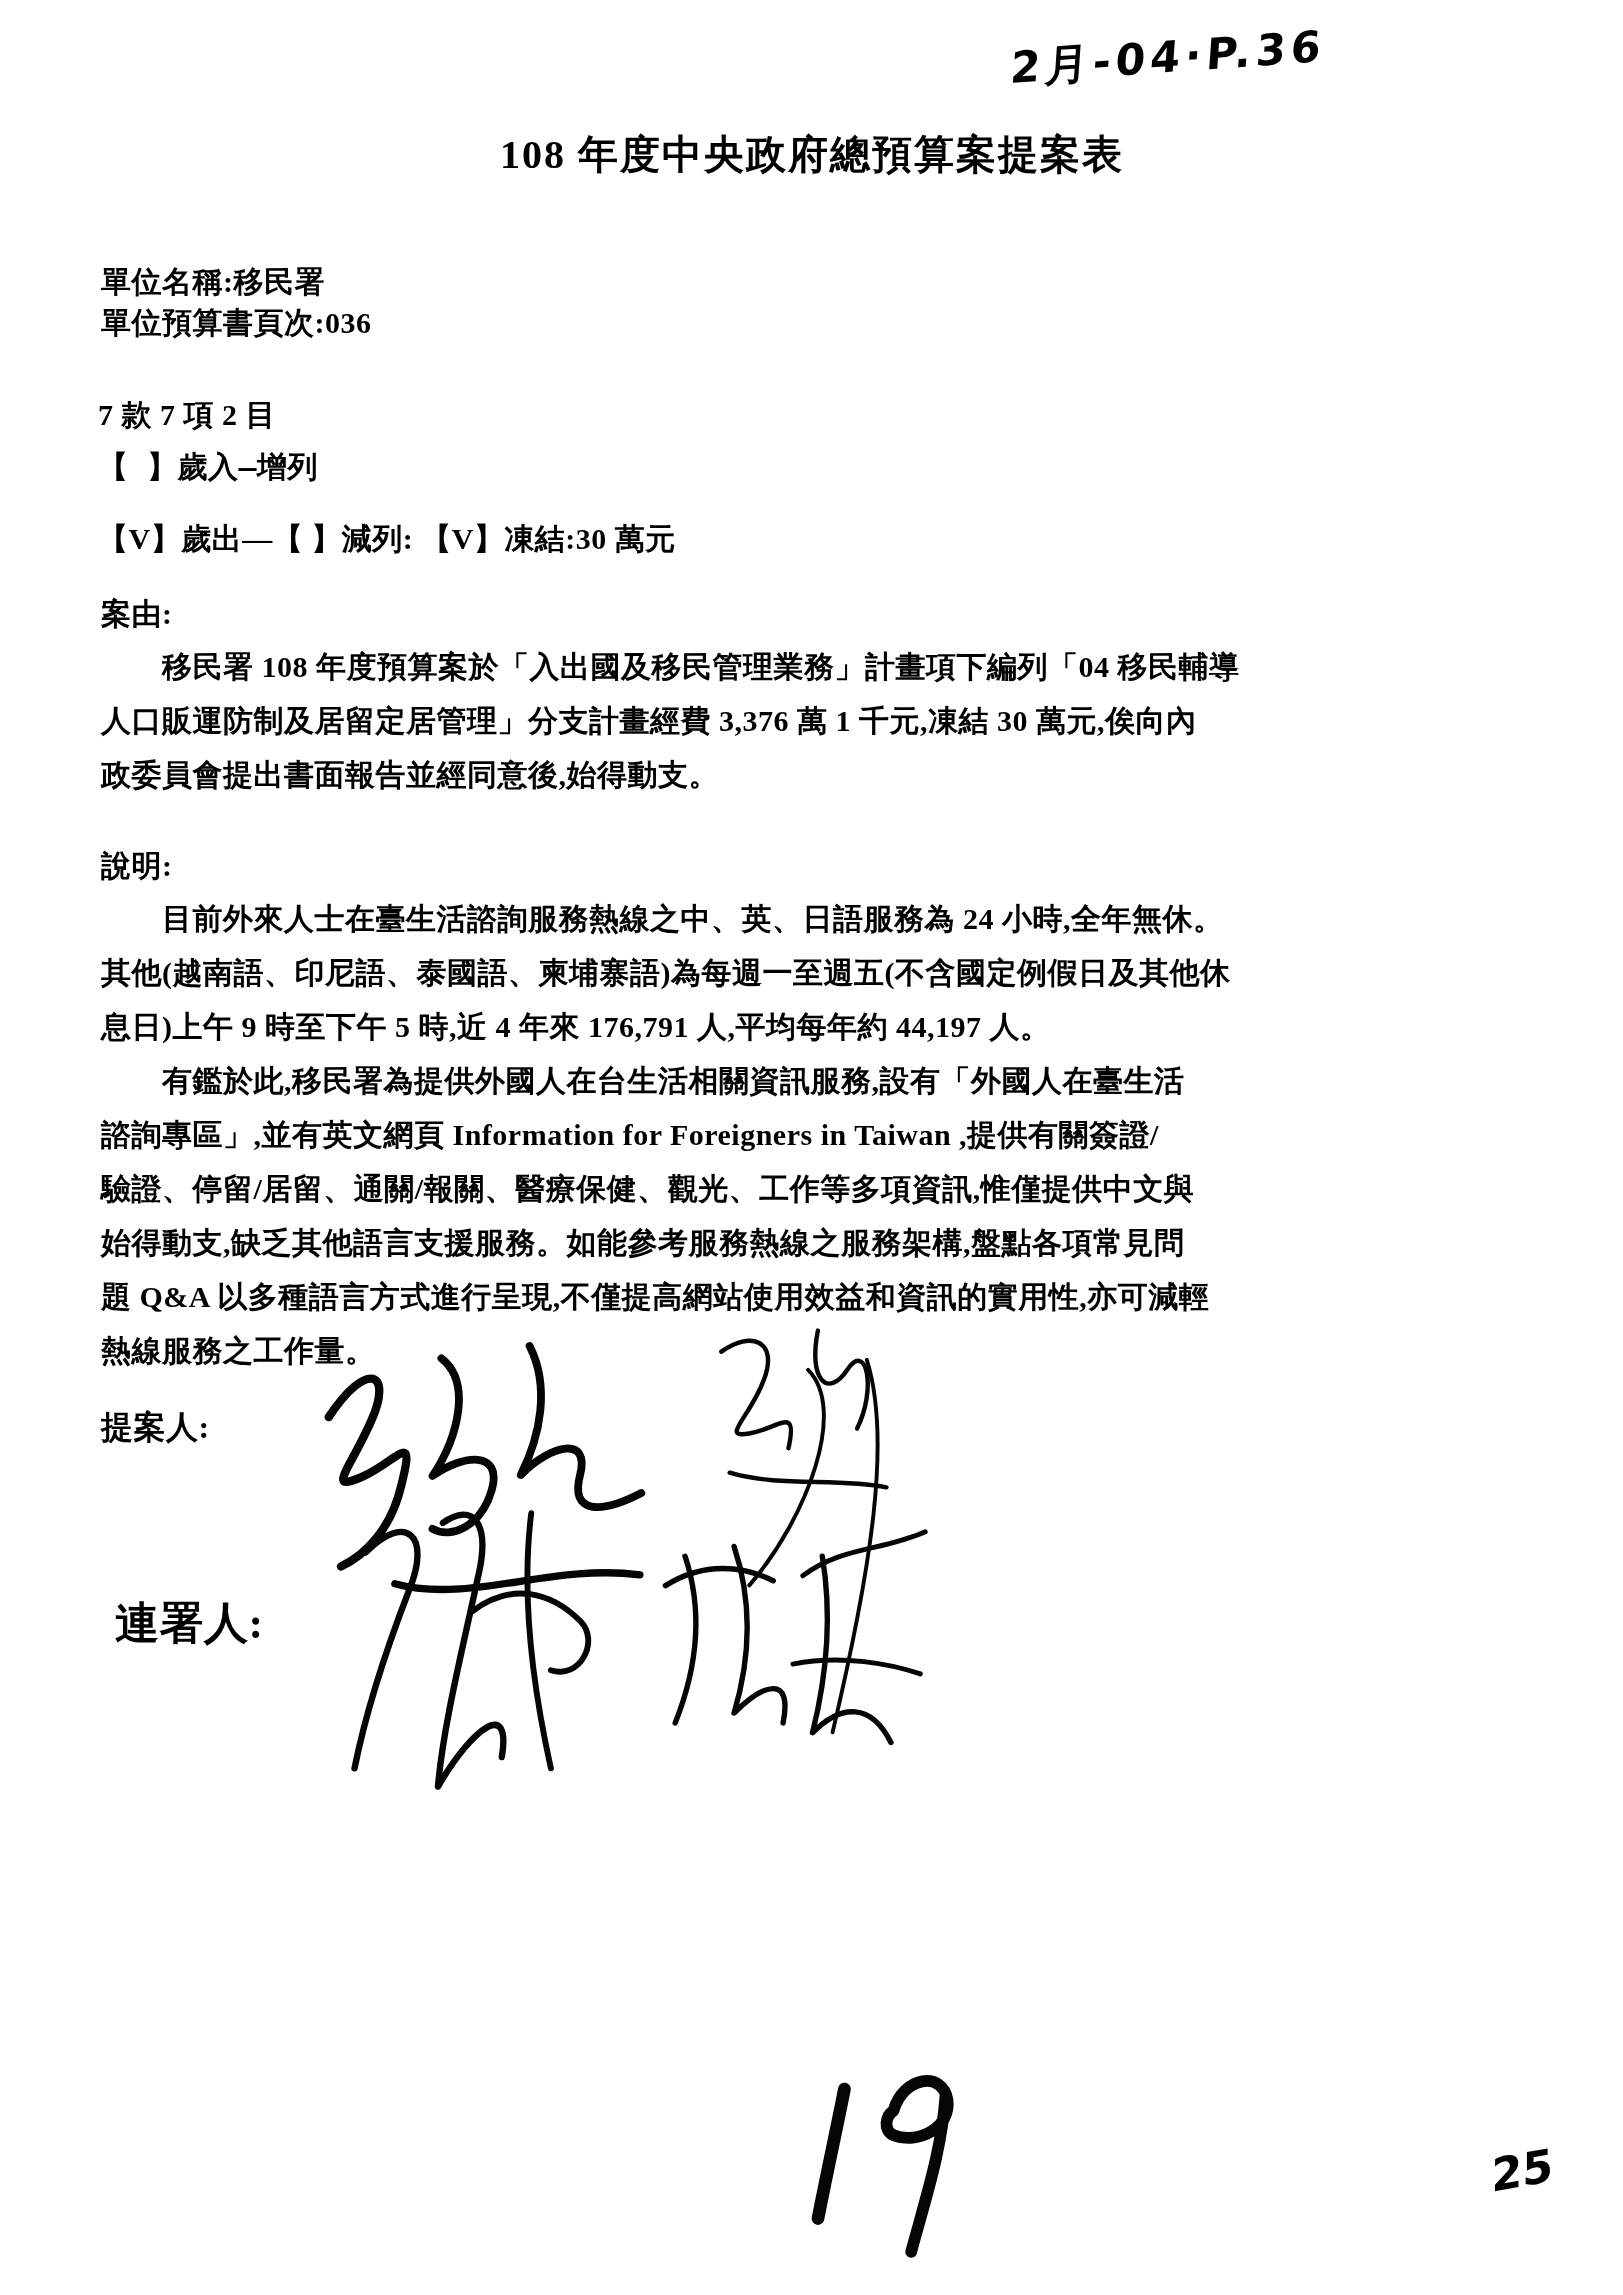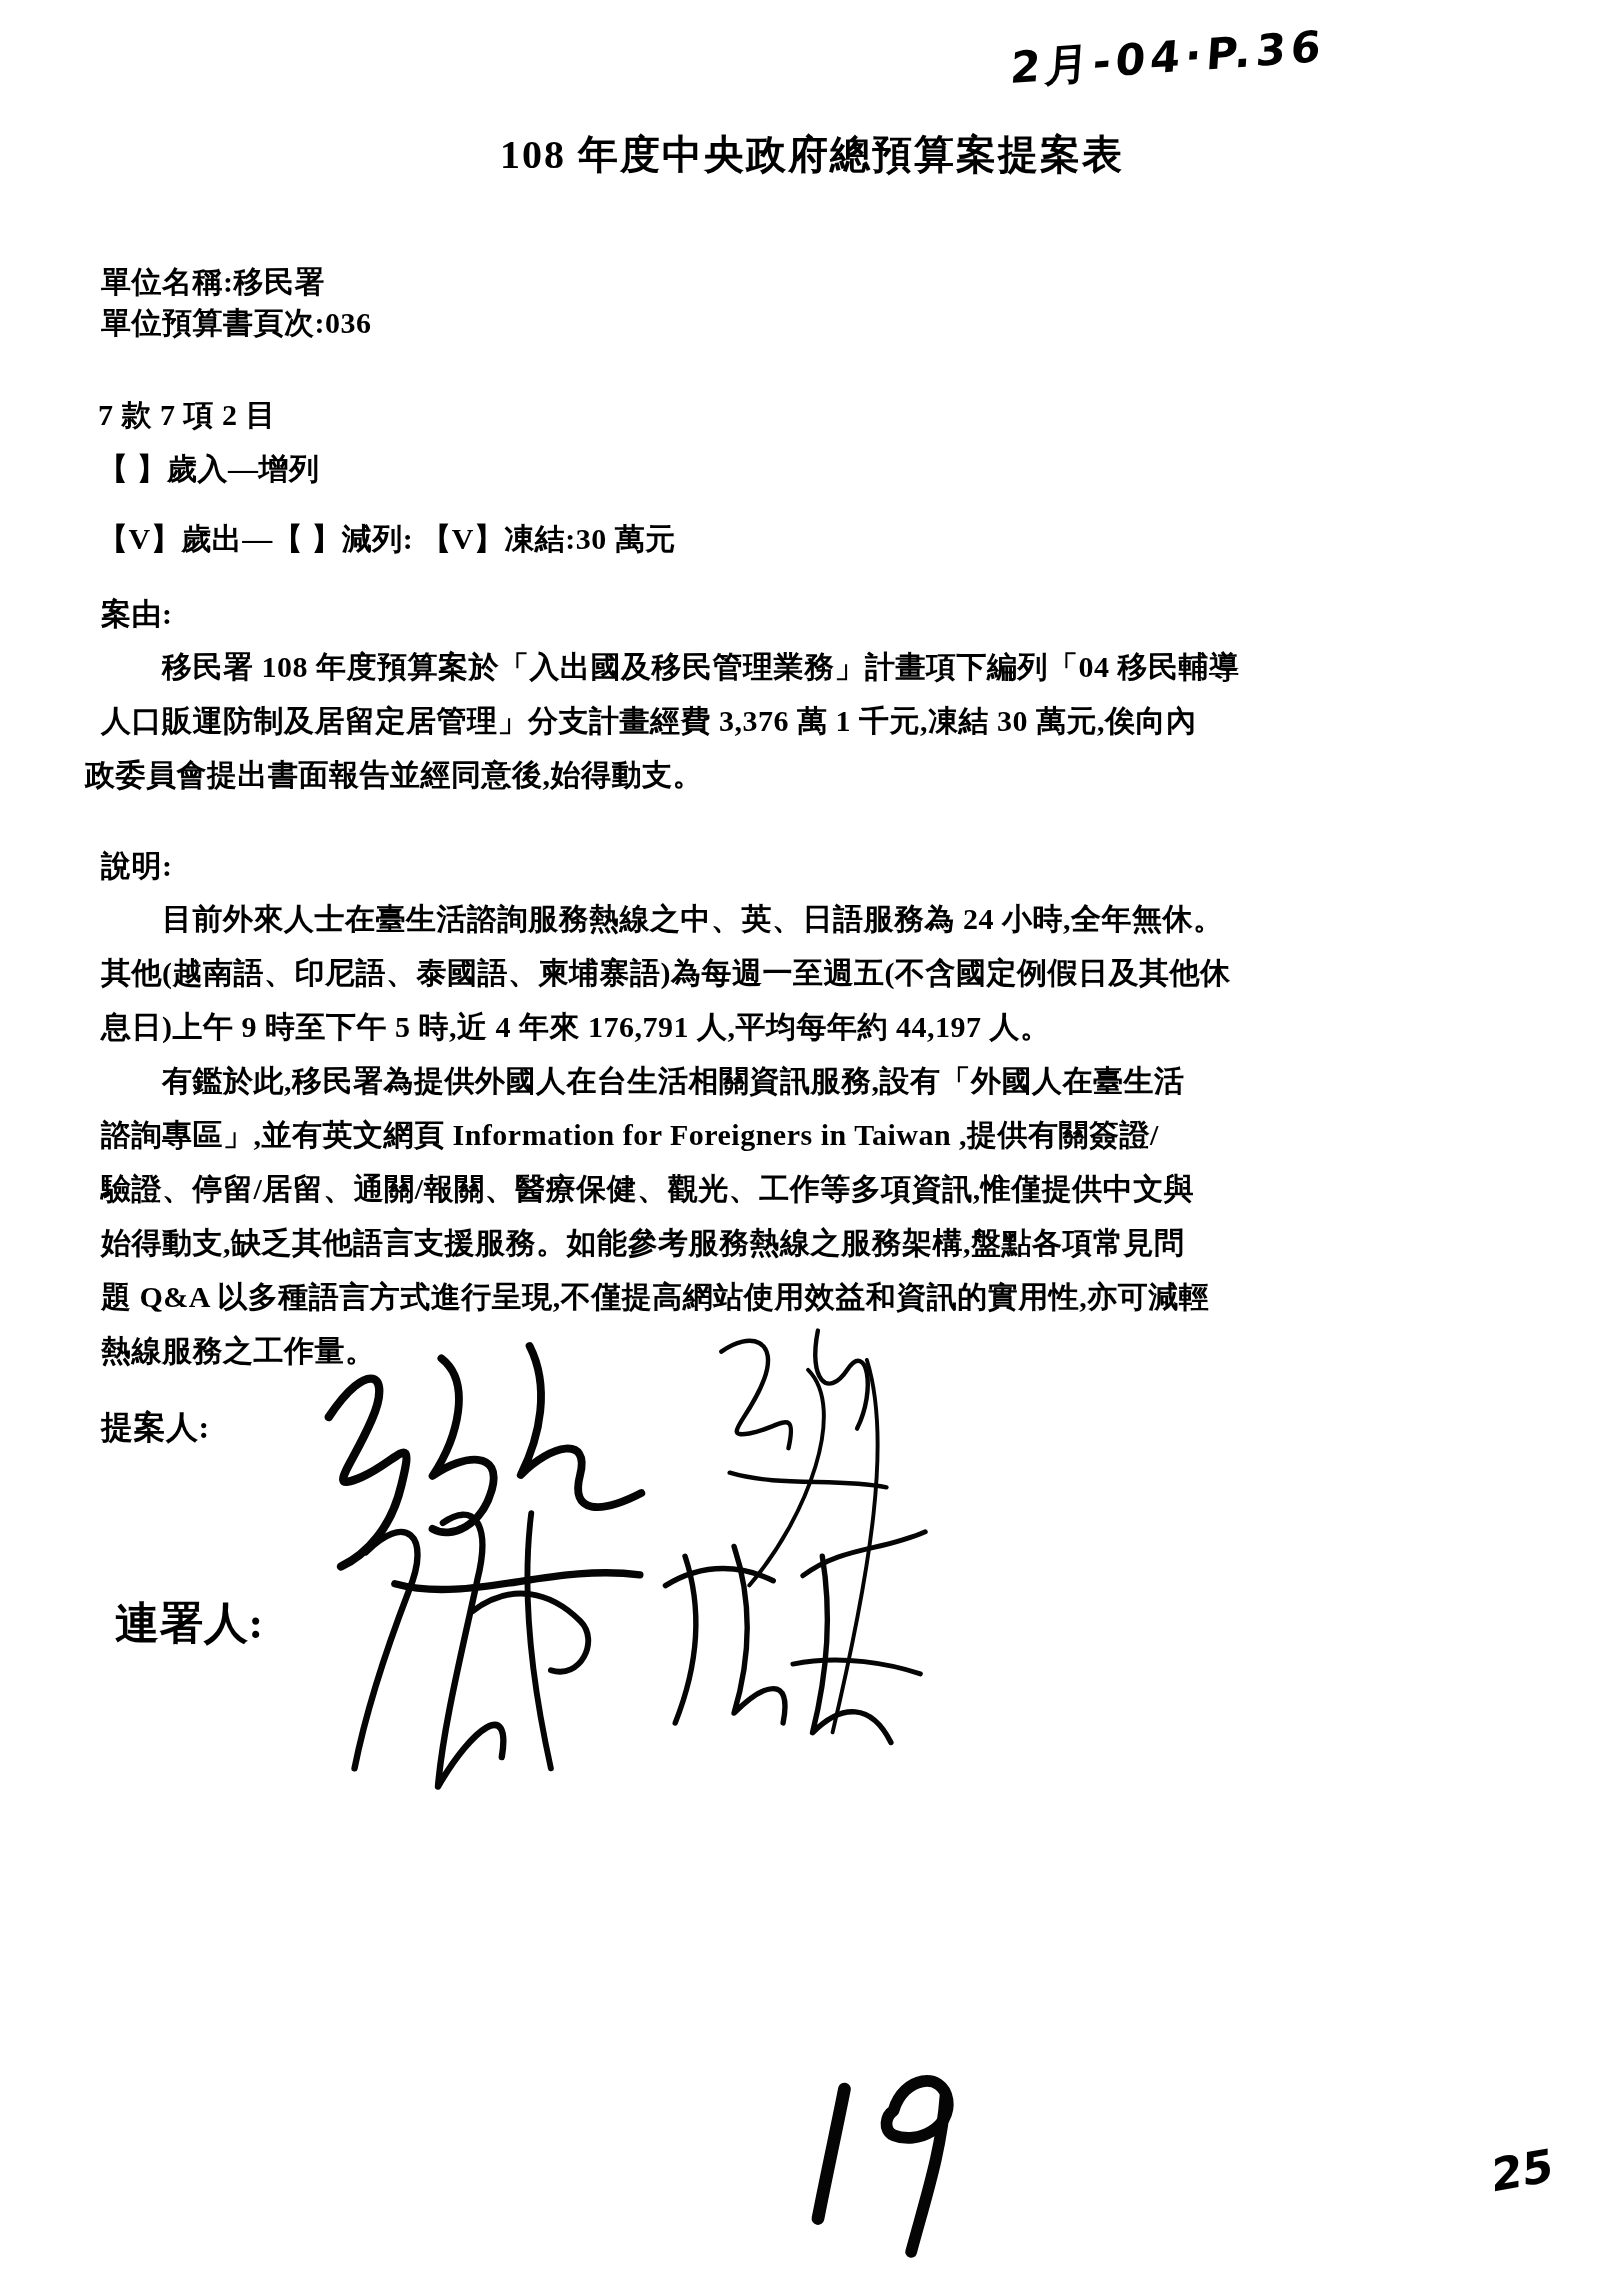--- a/index.html
+++ b/index.html
@@ -44,27 +44,27 @@
 <div class="page">
 
   <div class="abs hand hand-note" style="left:1010px; top:29px;">2月-04·P.36</div>
 
   <div class="abs title-text" style="left:0; top:127px;">108 年度中央政府總預算案提案表</div>
 
   <div class="abs body-text" style="left:101px; top:251px;margin-top:16px;">單位名稱:移民署</div>
   <div class="abs body-text" style="left:101px; top:308px;">單位預算書頁次:036</div>
 
   <div class="abs body-text" style="left:98px; top:400px;">7 款 7 項 2 目</div>
-  <div class="abs body-text" style="left:98px; top:454px;">【 】歲入—增列</div>
+  <div class="abs body-text" style="left:98px; top:454px;font-family:Liberation Mono, monospace;">【 】歲入—增列</div>
   <div class="abs body-text" style="left:98px; top:508px;margin-top:16px;">【V】歲出—【 】減列: 【V】凍結:30 萬元</div>
 
   <div class="abs body-text" style="left:101px; top:599px;">案由:</div>
   <div class="abs body-text indent" style="left:101px; top:652px;">移民署 108 年度預算案於「入出國及移民管理業務」計畫項下編列「04 移民輔導</div>
   <div class="abs body-text" style="left:101px; top:706px;">人口販運防制及居留定居管理」分支計畫經費 3,376 萬 1 千元,凍結 30 萬元,俟向內</div>
-  <div class="abs body-text" style="left:85px; top:760px;">政委員會提出書面報告並經同意後,始得動支。</div>
+  <div class="abs body-text" style="left:101px; top:760px;">政委員會提出書面報告並經同意後,始得動支。</div>
 
   <div class="abs body-text" style="left:101px; top:851px;">說明:</div>
   <div class="abs body-text indent" style="left:101px; top:904px;">目前外來人士在臺生活諮詢服務熱線之中、英、日語服務為 24 小時,全年無休。</div>
   <div class="abs body-text" style="left:101px; top:958px;">其他(越南語、印尼語、泰國語、柬埔寨語)為每週一至週五(不含國定例假日及其他休</div>
   <div class="abs body-text" style="left:101px; top:1012px;">息日)上午 9 時至下午 5 時,近 4 年來 176,791 人,平均每年約 44,197 人。</div>
   <div class="abs body-text indent" style="left:101px; top:1066px;">有鑑於此,移民署為提供外國人在台生活相關資訊服務,設有「外國人在臺生活</div>
   <div class="abs body-text" style="left:101px; top:1174px;">驗證、停留/居留、通關/報關、醫療保健、觀光、工作等多項資訊,惟僅提供中文與</div>
   <div class="abs body-text" style="left:101px; top:1120px;">諮詢專區」,並有英文網頁 Information for Foreigners in Taiwan ,提供有關簽證/</div>
   <div class="abs body-text" style="left:101px; top:1228px;">始得動支,缺乏其他語言支援服務。如能參考服務熱線之服務架構,盤點各項常見問</div>
   <div class="abs body-text" style="left:101px; top:1282px;">題 Q&amp;A 以多種語言方式進行呈現,不僅提高網站使用效益和資訊的實用性,亦可減輕</div>

